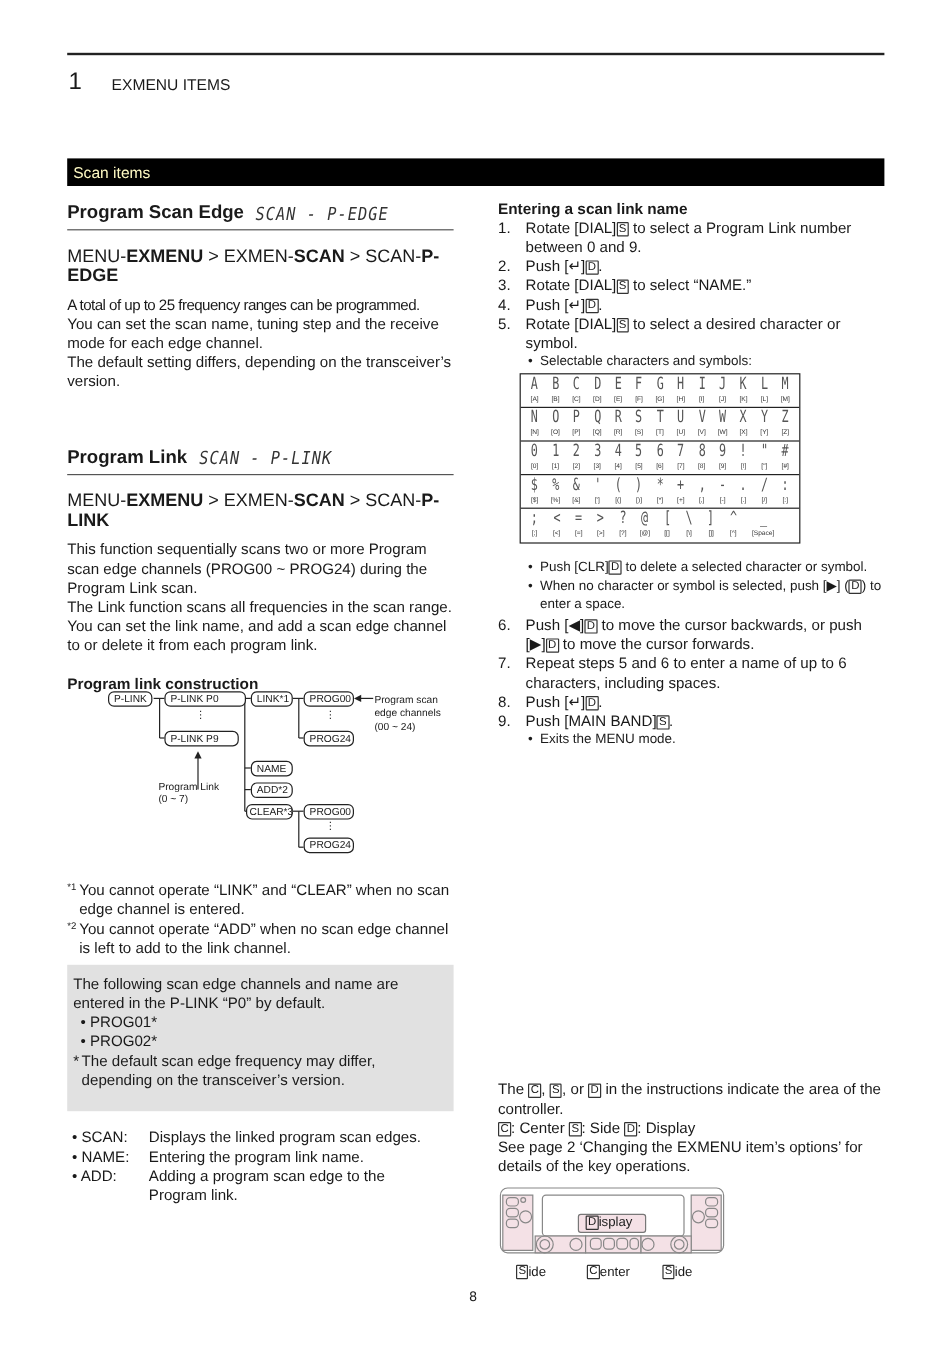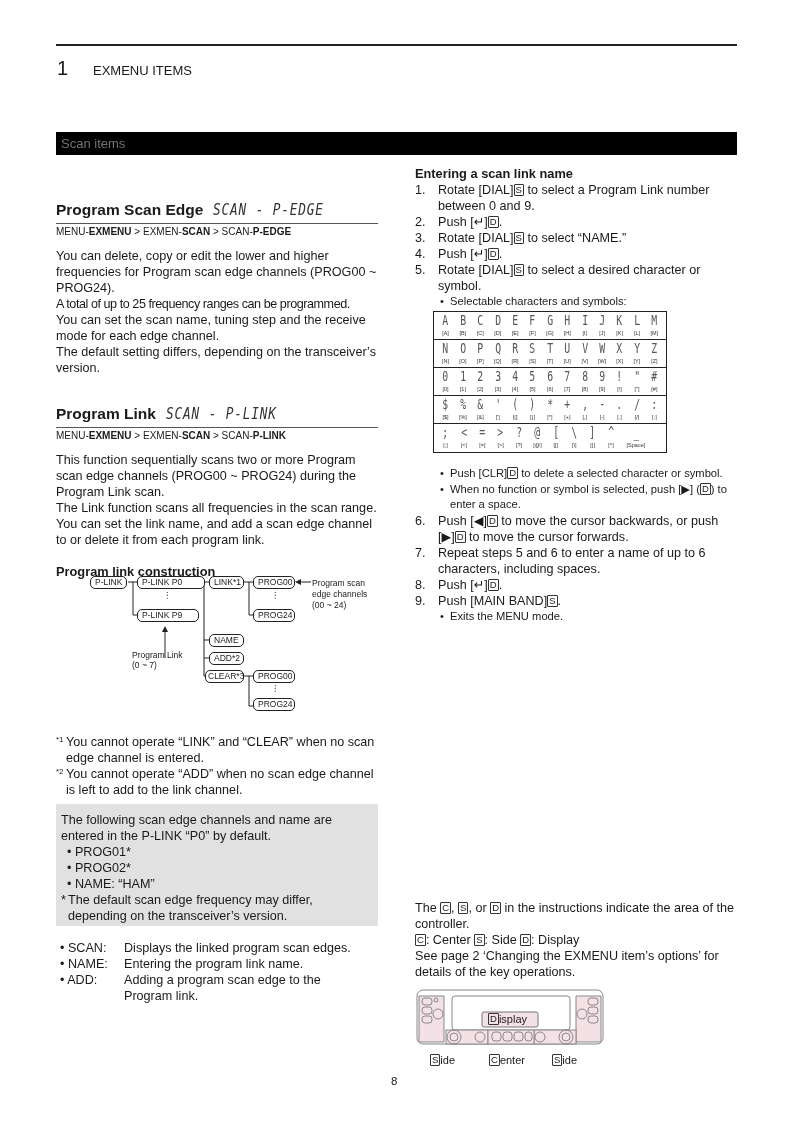--- a/index.html
+++ b/index.html
@@ -2,26 +2,26 @@
 <html><head>
 <meta charset="utf-8">
 <style>
   * { box-sizing: border-box; margin: 0; padding: 0; }
   html, body { width: 793px; height: 1122px; background: #ffffff; overflow: hidden; }
   body { position: relative; font-family: "Liberation Sans", sans-serif; color: #1a1a1a; font-size: 12.6px; line-height: 16px; }
   .abs { position: absolute; }
   .top-rule { left: 56px; top: 44px; width: 681px; height: 2px; background: #222; }
   .chap-num { left: 57px; top: 57px; font-size: 20px; line-height: 22px; }
   .chap-title { left: 93px; top: 63px; font-size: 13px; line-height: 16px; }
-  .section-bar { left: 56px; top: 132px; width: 681px; height: 23px; background: #000; color: #737373; font-size: 13px; line-height: 23px; padding-left: 5px; }
+  .section-bar { left: 56px; top: 132px; width: 681px; height: 23px; background: #000; color: #fef9c3; font-size: 13px; line-height: 23px; padding-left: 5px; }
   .col-left { left: 56px; width: 322px; }
-  .h2 { font-weight: bold; font-size: 15.5px; line-height: 20px; display: flex; align-items: center; gap: 10px; margin-top: 32px; }
+  .h2 { font-weight: bold; font-size: 15.5px; line-height: 20px; display: flex; align-items: center; gap: 10px; }
   .lcd { font-family: "DejaVu Sans Mono", monospace; font-weight: normal; font-size: 15px; letter-spacing: 1px; color: #333; transform: scaleX(0.85); transform-origin: left; font-style: italic; }
   .h2-rule { height: 1px; background: #555; width: 322px; margin-top: 3px; }
-  .path { margin-top: 0; font-size: 10px; }
+  .path { margin-top: 14px; font-size: 15px; }
   .path b { font-weight: bold; }
   .para { margin-top: 8px; }
   .para p { margin: 0; }
   .h3 { font-weight: bold; font-size: 12.8px; }
   .diagram { left: 85px; top: 570px; width: 300px; height: 145px; }
   .node { position: absolute; border: 1px solid #222; border-radius: 5px; font-size: 8.5px; line-height: 11px; padding: 0 4px; background: #fff; white-space: nowrap; }
   .dtext { position: absolute; font-size: 8.5px; line-height: 10px; white-space: nowrap; }
   .note { font-size: 12.6px; }
   .note .sup { font-size: 8px; vertical-align: super; line-height: 0; }
   .graybox { left: 56px; top: 804px; width: 322px; height: 122px; background: #e1e1e1; padding: 8px 5px; }
@@ -54,21 +54,20 @@
 <div class="abs section-bar">Scan items</div>
 
 <div class="abs col-left" style="top:168px">
   <div class="h2">
     <span>Program Scan Edge</span>
     <span class="lcd">SCAN - P-EDGE</span>
   </div>
   <div class="h2-rule"></div>
   <div class="path"><span>MENU-</span><b>EXMENU</b><span> &gt; EXMEN-</span><b>SCAN</b><span> &gt; SCAN-</span><b>P-EDGE</b></div>
   <div class="para">
-    <p>You can delete, copy or edit the lower and higher frequencies for Program scan edge channels (PROG00 ~ PROG24).</p>
     <p style="letter-spacing:-0.45px">A total of up to 25 frequency ranges can be programmed.</p>
     <p>You can set the scan name, tuning step and the receive mode for each edge channel.</p>
     <p>The default setting differs, depending on the transceiver’s version.</p>
   </div>
 </div>
 
 <div class="abs col-left" style="top:372px">
   <div class="h2">
     <span>Program Link</span>
     <span class="lcd">SCAN - P-LINK</span>
@@ -135,21 +134,20 @@
   <div style="display:flex">
     <span class="sup" style="width:10px;flex:none;line-height:12px">*2</span>
     <span>You cannot operate “ADD” when no scan edge channel is left to add to the link channel.</span>
   </div>
 </div>
 
 <div class="abs graybox">
   <div>The following scan edge channels and name are entered in the P-LINK “P0” by default.</div>
   <div class="bul">• <span>PROG01*</span></div>
   <div class="bul">• <span>PROG02*</span></div>
-  <div class="bul">• <span>NAME: “HAM”</span></div>
   <div style="display:flex">
       <span style="width:7px;flex:none">*</span>
       <span>The default scan edge frequency may differ, depending on the transceiver’s version.</span>
     </div>
 </div>
 
 <div class="abs deflist">
   <div class="row">
       <span class="k">• <span>SCAN:</span></span>
       <span>Displays the linked program scan edges.</span>
@@ -460,21 +458,21 @@
   </div>
 
 <div class="abs col-right" style="top:466px">
   <div id="subbullets">
       <div class="sub">
         <span class="dot">•</span>
         <span><span>Push [CLR]</span><span class="boxed">D</span><span> to delete a selected character or symbol.</span></span>
       </div>
       <div class="sub">
         <span class="dot">•</span>
-        <span><span>When no function or symbol is selected, push [▶] (</span><span class="boxed">D</span><span>) to enter a space.</span></span>
+        <span><span>When no character or symbol is selected, push [▶] (</span><span class="boxed">D</span><span>) to enter a space.</span></span>
       </div>
     </div>
   <div id="steps2">
       <div class="step">
         <span class="n">6.</span>
         <span><span>Push [◀]</span><span class="boxed">D</span><span> to move the cursor backwards, or push [▶]</span><span class="boxed">D</span><span> to move the cursor forwards.</span></span>
       </div>
       <div class="step">
         <span class="n">7.</span>
         <span><span>Repeat steps 5 and 6 to enter a name of up to 6 characters, including spaces.</span></span>

